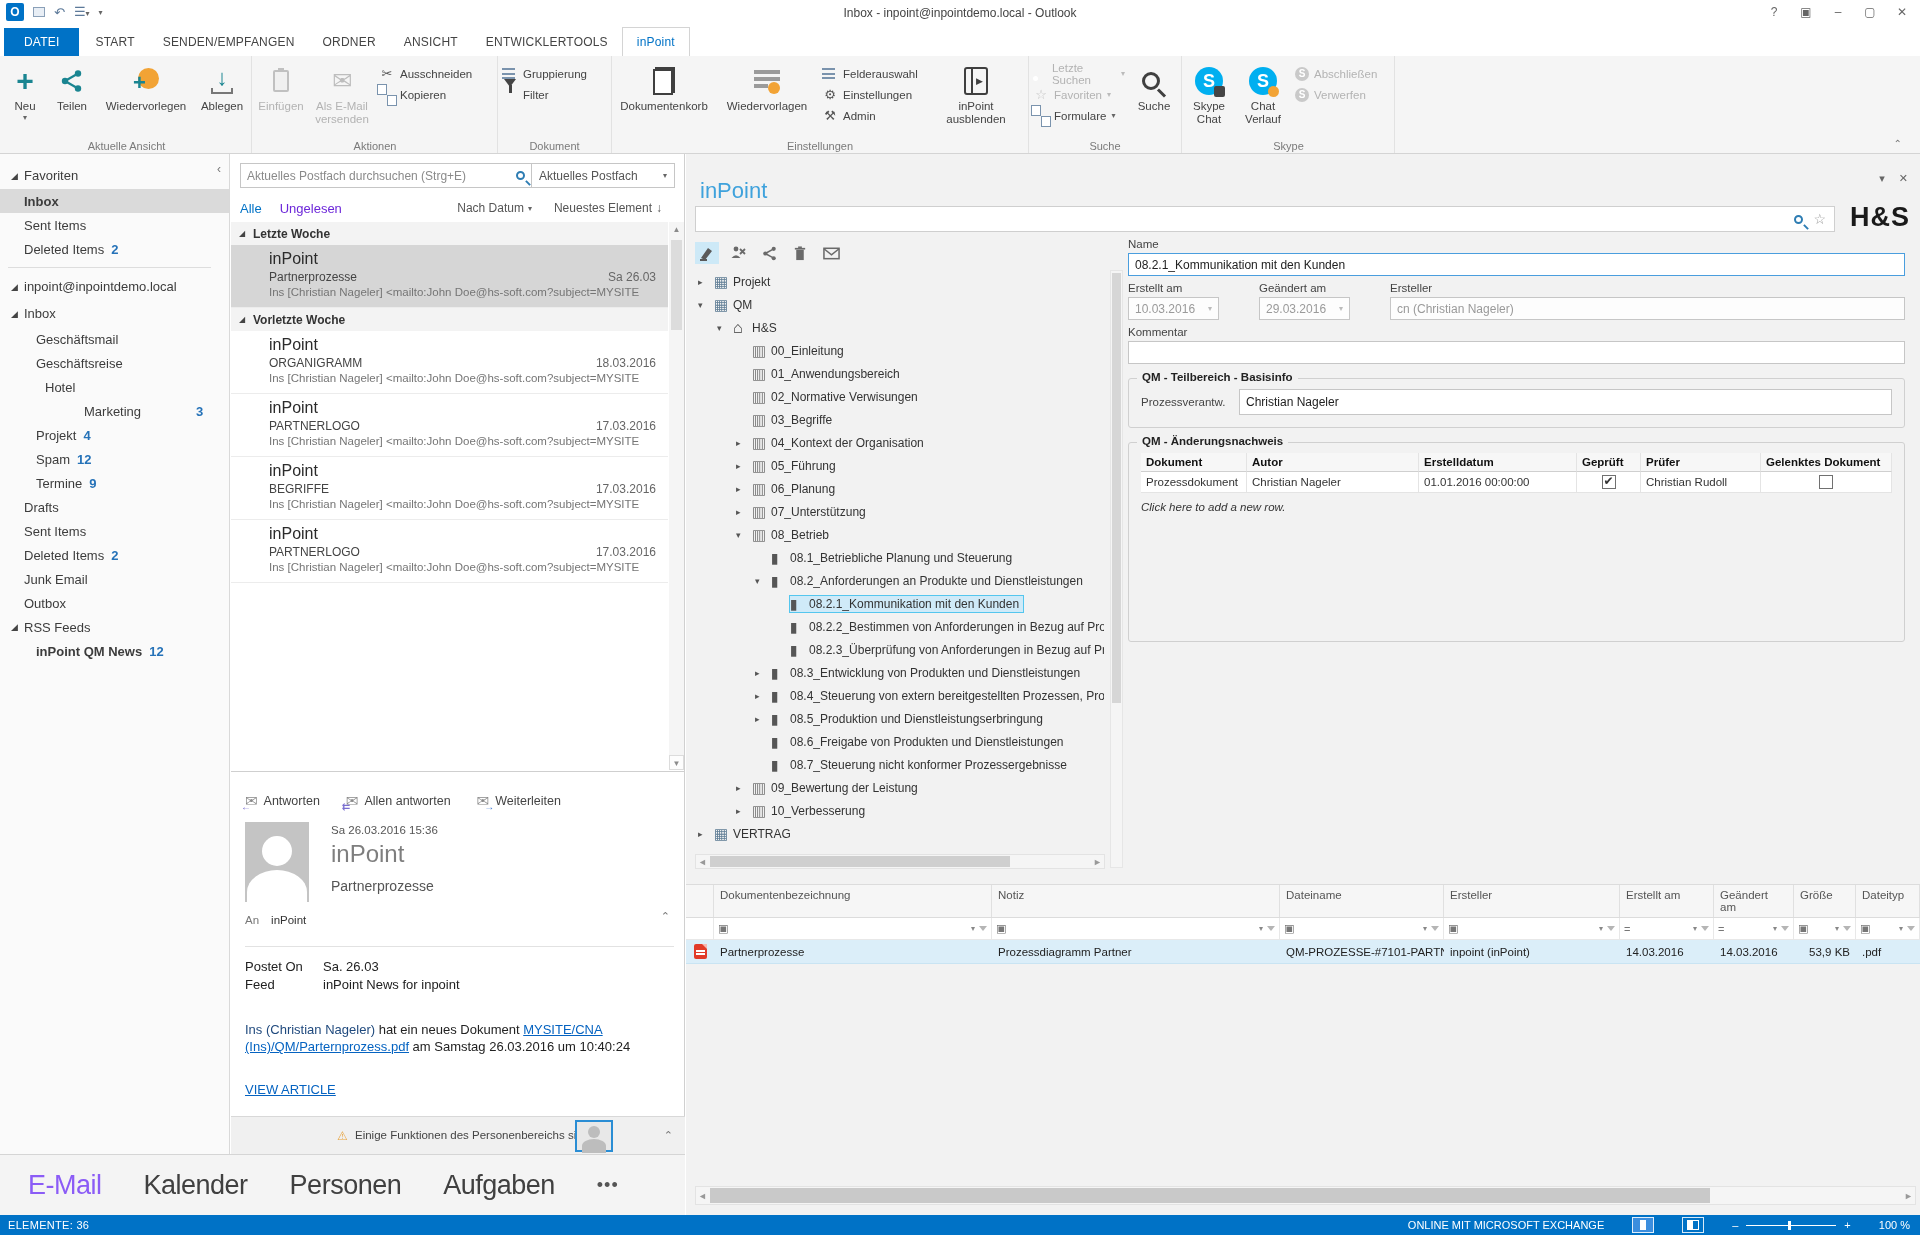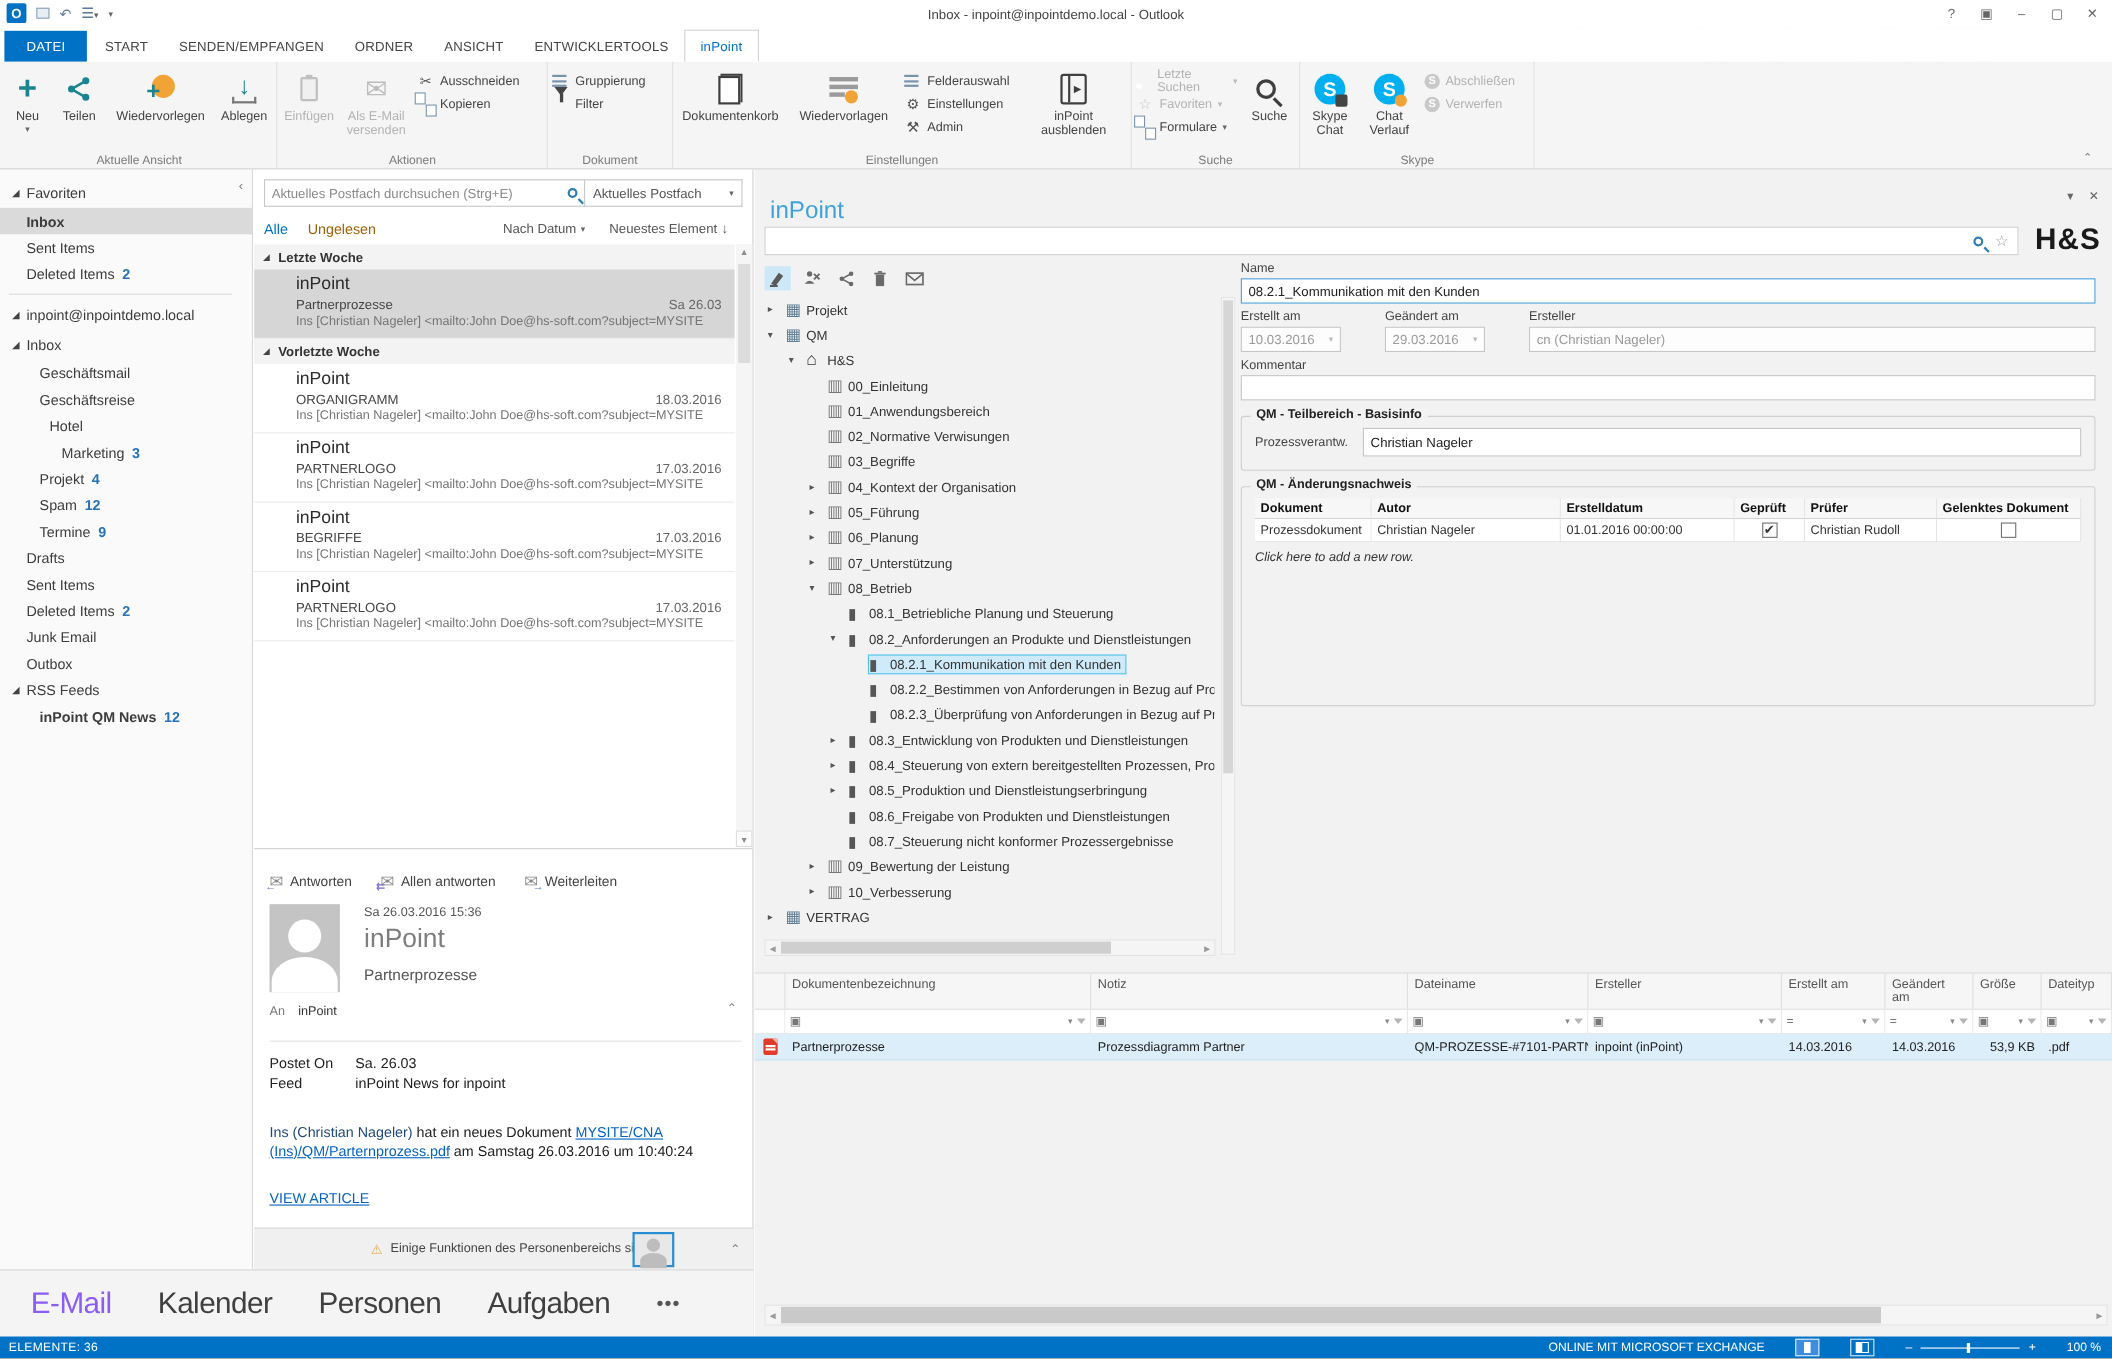--- a/index.html
+++ b/index.html
@@ -101,21 +101,21 @@
   
   .mailpane{position:absolute;left:231px;top:0;width:454px;bottom:0;background:#fff;border-right:1px solid #d0d0d0;}
   .msearchrow{position:absolute;left:9px;top:9px;right:9px;height:25px;display:flex;}
   .msbox{flex:0 0 292px;border:1px solid #c6c6c6;background:#fff;display:flex;align-items:center;padding:0 6px;color:#8a8a8a;}
   .msbox .ph{flex:1;font-size:12px;}
   .mag{width:9px;height:9px;border:2px solid #2e7db3;border-radius:50%;position:relative;flex:0 0 auto;}
   .mag::after{content:"";position:absolute;width:2px;height:6px;background:#2e7db3;transform:rotate(-45deg);left:9px;top:7px;}
   .mscope{flex:1;border:1px solid #c6c6c6;border-left:none;display:flex;align-items:center;justify-content:space-between;
           padding:0 7px;color:#555;}
   .mtabs{position:absolute;left:9px;top:42px;right:22px;height:24px;display:flex;align-items:center;font-size:13px;}
-  .mtab{margin-right:18px;color:#a16207;}
+  .mtab{margin-right:18px;color:#6d28d9;}
   .mtab.active{color:#0072C6;}
   .msort{margin-left:auto;color:#555;font-size:12px;display:flex;gap:4px;align-items:center;}
   .msort .sep{width:14px;}
   .mlist{position:absolute;left:0;top:68px;right:16px;height:548px;overflow:hidden;}
   .mrow{position:relative;border-bottom:1px solid #ececec;}
   .mrow.grp{height:23px;background:#f3f3f3;display:flex;align-items:center;font-weight:bold;font-size:12px;color:#333;padding-left:22px;border-bottom:none;}
   .mrow.grp .tri{display:inline-block;width:14px;margin-left:-14px;font-size:8px;color:#444;}
   .mrow:not(.grp){height:63px;padding:4px 12px 0 38px;}
   .mrow:not(.grp) .mgrp{display:none;}
   .mrow.sel{background:#d6d6d6;}
@@ -550,21 +550,21 @@
             <span class="flbl">Geschäftsreise</span>
             <span class="cnt"></span>
           </div>
 
           <div class="frow" style="padding-left: 45px;">
             <span class="farr"></span>
             <span class="flbl">Hotel</span>
             <span class="cnt"></span>
           </div>
 
-          <div class="frow" style="padding-left: 56px;">
+          <div class="frow" style="padding-left: 36px; gap: 48px;">
             <span class="farr"></span>
             <span class="flbl">Marketing</span>
             <span class="cnt">3</span>
           </div>
 
           <div class="frow" style="padding-left: 36px;">
             <span class="farr"></span>
             <span class="flbl">Projekt</span>
             <span class="cnt">4</span>
           </div>

